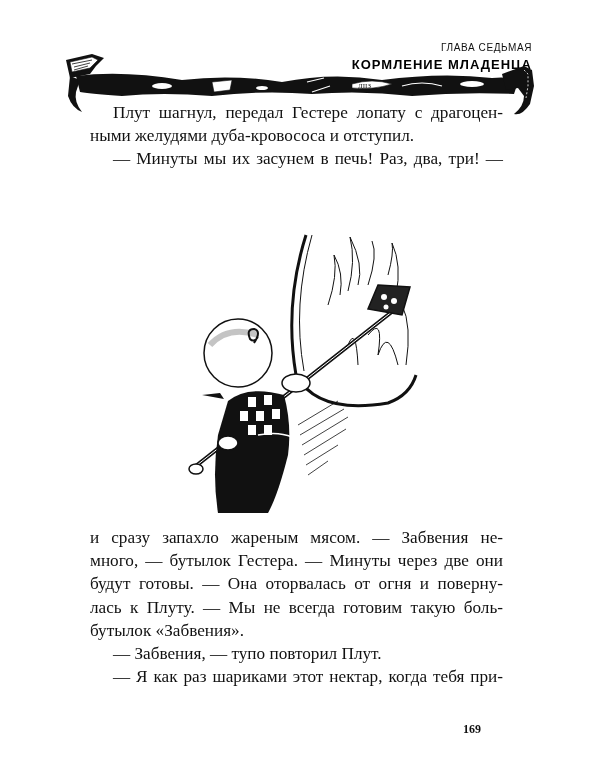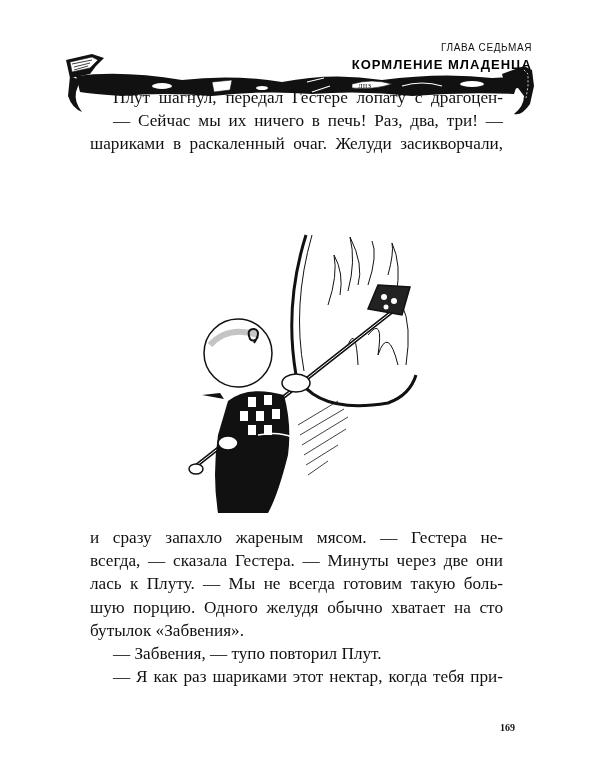--- a/index.html
+++ b/index.html
@@ -7,24 +7,24 @@
          font-family: "Liberation Serif", "DejaVu Serif", serif; color: #111; }
   .chapter-label { position: absolute; right: 68px; top: 42px; font-family: "Liberation Sans", sans-serif;
                    font-size: 10px; letter-spacing: 0.6px; color: #111; }
   .chapter-title { position: absolute; right: 68px; top: 57px; font-family: "Liberation Sans", sans-serif;
                    font-weight: bold; font-size: 13px; letter-spacing: 1px; color: #000; }
   .banner { position: absolute; left: 62px; top: 52px; width: 478px; height: 70px; }
   .text-block { position: absolute; left: 90px; width: 413px; font-size: 17.2px; line-height: 23.2px; }
   .text-block .line { display: block; text-align: justify; text-align-last: justify; white-space: nowrap; height: 23.2px; }
   .text-block .line.last { text-align-last: left; }
   .text-block .line.indent { padding-left: 23px; }
-  .top-block { top: 86px; }
+  .top-block { top: 101px; }
   .bottom-block { top: 526px; }
   .illustration { position: absolute; left: 188px; top: 225px; width: 230px; height: 288px; }
-  .page-number { position: absolute; left: 500px; top: 722px; font-weight: bold; font-size: 10px; }
+  .page-number { position: absolute; left: 463px; top: 722px; font-weight: bold; font-size: 12px; }
 </style>
 </head>
 <body>
 
 <div class="chapter-label">ГЛАВА СЕДЬМАЯ</div>
 <div class="chapter-title">КОРМЛЕНИЕ МЛАДЕНЦА</div>
 
 <svg class="banner" viewBox="0 0 478 70" xmlns="http://www.w3.org/2000/svg">
 
   <path d="M4 8 L30 2 L42 6 L34 14 L28 22 L18 24 L8 26 Z" fill="#111"></path>
@@ -42,22 +42,22 @@
   <text x="296" y="36" font-size="7" fill="#111" font-family="Liberation Serif, serif">ДIIЗ</text>
   <path d="M340 34 Q360 28 380 34" stroke="#fff" stroke-width="1.2" fill="none"></path>
   <ellipse cx="410" cy="32" rx="12" ry="3" fill="#fff"></ellipse>
 
   <path d="M440 22 L462 14 L470 18 L472 34 L468 52 Q460 64 452 62 Q462 54 462 44 L456 36 L444 38 Z" fill="#111"></path>
   <path d="M462 18 L466 22 L466 34 L464 46" stroke="#fff" stroke-width="0.8" fill="none" stroke-dasharray="2 2"></path>
 </svg>
 
 <div class="text-block top-block">
   <span class="line indent">Плут шагнул, передал Гестере лопату с драгоцен-</span>
-  <span class="line indent">— Сейчас мы их ничего в печь! Раз, два, три! —</span>
-  <span class="line">шариками в раскаленный очаг. Желуди засикворчали,</span>
+  <span class="line last">ными желудями дуба-кровососа и отступил.</span>
+  <span class="line indent">— Минуты мы их засунем в печь! Раз, два, три! —</span>
 </div>
 
 <svg class="illustration" viewBox="0 0 230 288" xmlns="http://www.w3.org/2000/svg">
 
   <path d="M118 10 Q96 80 108 150 Q130 190 200 178 Q222 170 228 150" fill="none" stroke="#111" stroke-width="3"></path>
   <path d="M124 10 Q104 80 116 146" fill="none" stroke="#111" stroke-width="1"></path>
 
   <g fill="none" stroke="#111" stroke-width="1">
     <path d="M140 80 Q150 50 146 30 Q156 48 152 70"></path>
     <path d="M160 66 Q168 36 162 12 Q176 40 170 60"></path>
@@ -101,22 +101,22 @@
     <line x1="110" y1="200" x2="150" y2="176"></line>
       <line x1="112" y1="210" x2="156" y2="184"></line>
     <line x1="114" y1="220" x2="160" y2="192"></line>
       <line x1="116" y1="230" x2="158" y2="204"></line>
     <line x1="118" y1="240" x2="150" y2="220"></line>
       <line x1="120" y1="250" x2="140" y2="236"></line>
   </g>
 </svg>
 
 <div class="text-block bottom-block">
-  <span class="line">и сразу запахло жареным мясом. — Гестера не-</span>
-  <span class="line">всегда, — сказала Гестера. — Минуты через две они</span>
+  <span class="line">и сразу запахло жареным мясом. — Забвения не-</span>
+  <span class="line">много, — бутылок Гестера. — Минуты через две они</span>
+  <span class="line">будут готовы. — Она оторвалась от огня и поверну-</span>
   <span class="line">лась к Плуту. — Мы не всегда готовим такую боль-</span>
-  <span class="line">шую порцию. Одного желудя обычно хватает на сто</span>
   <span class="line last">бутылок «Забвения».</span>
   <span class="line indent last">— Забвения, — тупо повторил Плут.</span>
   <span class="line indent">— Я как раз шариками этот нектар, когда тебя при-</span>
 </div>
 
 <div class="page-number">169</div>
 
 </body></html>

